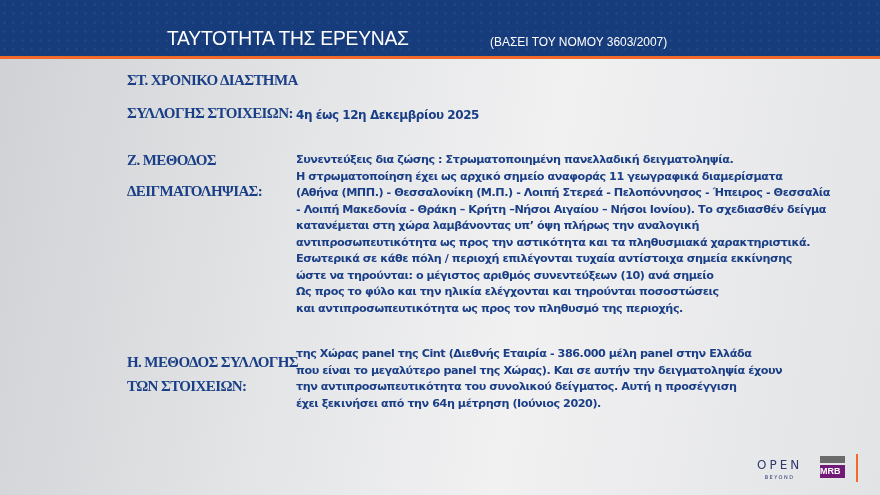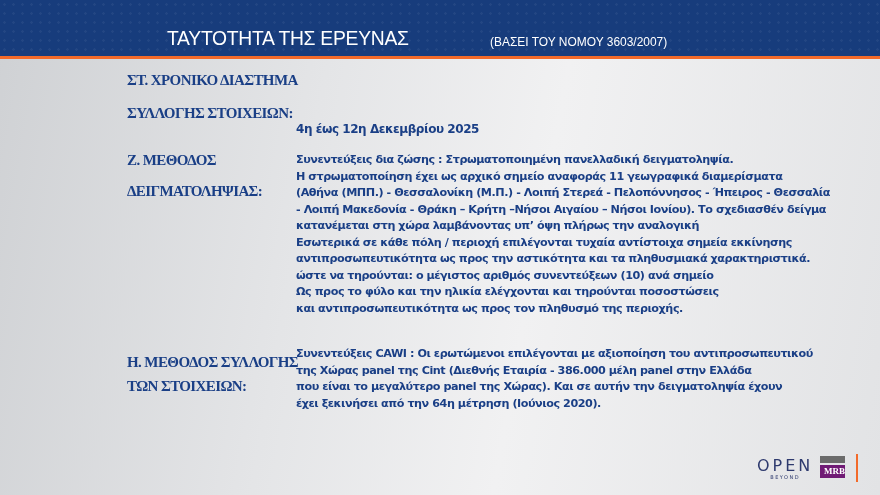--- a/index.html
+++ b/index.html
@@ -42,71 +42,71 @@
       position: absolute; left: 296px; width: 575px;
       color: #1a3f86; font-family: "DejaVu Sans", sans-serif;
       font-weight: bold; font-size: 11.2px; line-height: 16.5px;
       letter-spacing: -0.45px;
     }
     .body-text span { display: block; white-space: nowrap; }
     .footer-logo-open {
       position: absolute; left: 757px; top: 459px; text-align: center;
       color: #2e3a6e; font-family: "DejaVu Sans", sans-serif;
     }
-    .open-word { font-size: 16px; letter-spacing: 3px; line-height: 13px; }
+    .open-word { font-size: 12px; letter-spacing: 3px; line-height: 13px; }
     .beyond-word { font-size: 5px; letter-spacing: 1.5px; margin-top: 2px; }
     .mrb-logo {
       position: absolute; left: 820px; top: 456px; width: 25px; height: 22px;
     }
     .mrb-top { height: 7px; background: #6b6b6b; margin-bottom: 2px; }
     .mrb-bottom {
       height: 13px; background: #701a75; color: #fff;
-      font-family: Liberation Serif, serif; font-weight: bold;
-      font-size: 9px; line-height: 13px; text-align: right;
+      font-family: Liberation Sans, sans-serif; font-weight: bold;
+      font-size: 9px; line-height: 13px; text-align: left;
     }
     .footer-line {
       position: absolute; left: 856px; top: 454px; width: 2px; height: 28px;
       background: #f26a2a;
     }
   </style>
 </head>
 <body>
 
 <div class="header"></div>
 <div class="header-stripe"></div>
 <div class="title">ΤΑΥΤΟΤΗΤΑ  ΤΗΣ ΕΡΕΥΝΑΣ</div>
 <div class="subtitle">(ΒΑΣΕΙ ΤΟΥ ΝΟΜΟΥ 3603/2007)</div>
 
 <div class="label" style="top:72px">ΣΤ. ΧΡΟΝΙΚΟ ΔΙΑΣΤΗΜΑ</div>
 <div class="label" style="top:105px">ΣΥΛΛΟΓΗΣ ΣΤΟΙΧΕΙΩΝ:</div>
-<div class="body-text" style="top:121px; font-size:12px;">
+<div class="body-text" style="top:107px; font-size:12px;">
   <span>4η έως 12η Δεκεμβρίου 2025</span>
 </div>
 
 <div class="label" style="top:152px">Ζ. ΜΕΘΟΔΟΣ</div>
 <div class="label" style="top:183px">ΔΕΙΓΜΑΤΟΛΗΨΙΑΣ:</div>
 <div class="body-text" style="top:152px">
   <span>Συνεντεύξεις δια ζώσης : Στρωματοποιημένη πανελλαδική δειγματοληψία.</span>
   <span>Η στρωματοποίηση έχει ως αρχικό σημείο αναφοράς 11 γεωγραφικά διαμερίσματα</span>
   <span>(Αθήνα (ΜΠΠ.) - Θεσσαλονίκη (Μ.Π.) - Λοιπή Στερεά - Πελοπόννησος - Ήπειρος - Θεσσαλία</span>
   <span>- Λοιπή Μακεδονία - Θράκη – Κρήτη –Νήσοι Αιγαίου – Νήσοι Ιονίου). Το σχεδιασθέν δείγμα</span>
   <span>κατανέμεται στη χώρα λαμβάνοντας υπ’ όψη πλήρως την αναλογική</span>
+  <span>αντιπροσωπευτικότητα ως προς την αστικότητα και τα πληθυσμιακά χαρακτηριστικά.</span>
   <span>Εσωτερικά σε κάθε πόλη / περιοχή επιλέγονται τυχαία αντίστοιχα σημεία εκκίνησης</span>
-  <span>αντιπροσωπευτικότητα ως προς την αστικότητα και τα πληθυσμιακά χαρακτηριστικά.</span>
   <span>ώστε να τηρούνται: ο μέγιστος αριθμός συνεντεύξεων (10) ανά σημείο</span>
   <span>Ως προς το φύλο και την ηλικία ελέγχονται και τηρούνται ποσοστώσεις</span>
   <span>και αντιπροσωπευτικότητα ως προς τον πληθυσμό της περιοχής.</span>
 </div>
 
 <div class="label" style="top:354px">Η. ΜΕΘΟΔΟΣ ΣΥΛΛΟΓΗΣ</div>
 <div class="label" style="top:378px">ΤΩΝ ΣΤΟΙΧΕΙΩΝ:</div>
 <div class="body-text" style="top:346px">
-  <span>Συνεντεύξεις CAWI : Οι ερωτώμενοι επιλέγονται με αξιοποίηση του αντιπροσωπευτικού</span>
   <span>της Χώρας panel της Cint (Διεθνής Εταιρία - 386.000 μέλη panel στην Ελλάδα</span>
   <span>που είναι το μεγαλύτερο panel της Χώρας). Και σε αυτήν την δειγματοληψία έχουν</span>
+  <span>την αντιπροσωπευτικότητα του συνολικού δείγματος. Αυτή η προσέγγιση</span>
   <span>έχει ξεκινήσει από την 64η μέτρηση (Ιούνιος 2020).</span>
 </div>
 
 <div class="footer-logo-open">
   <div class="open-word">OPEN</div>
   <div class="beyond-word">BEYOND</div>
 </div>
 <div class="mrb-logo">
   <div class="mrb-top"></div>
   <div class="mrb-bottom">MRB</div>

